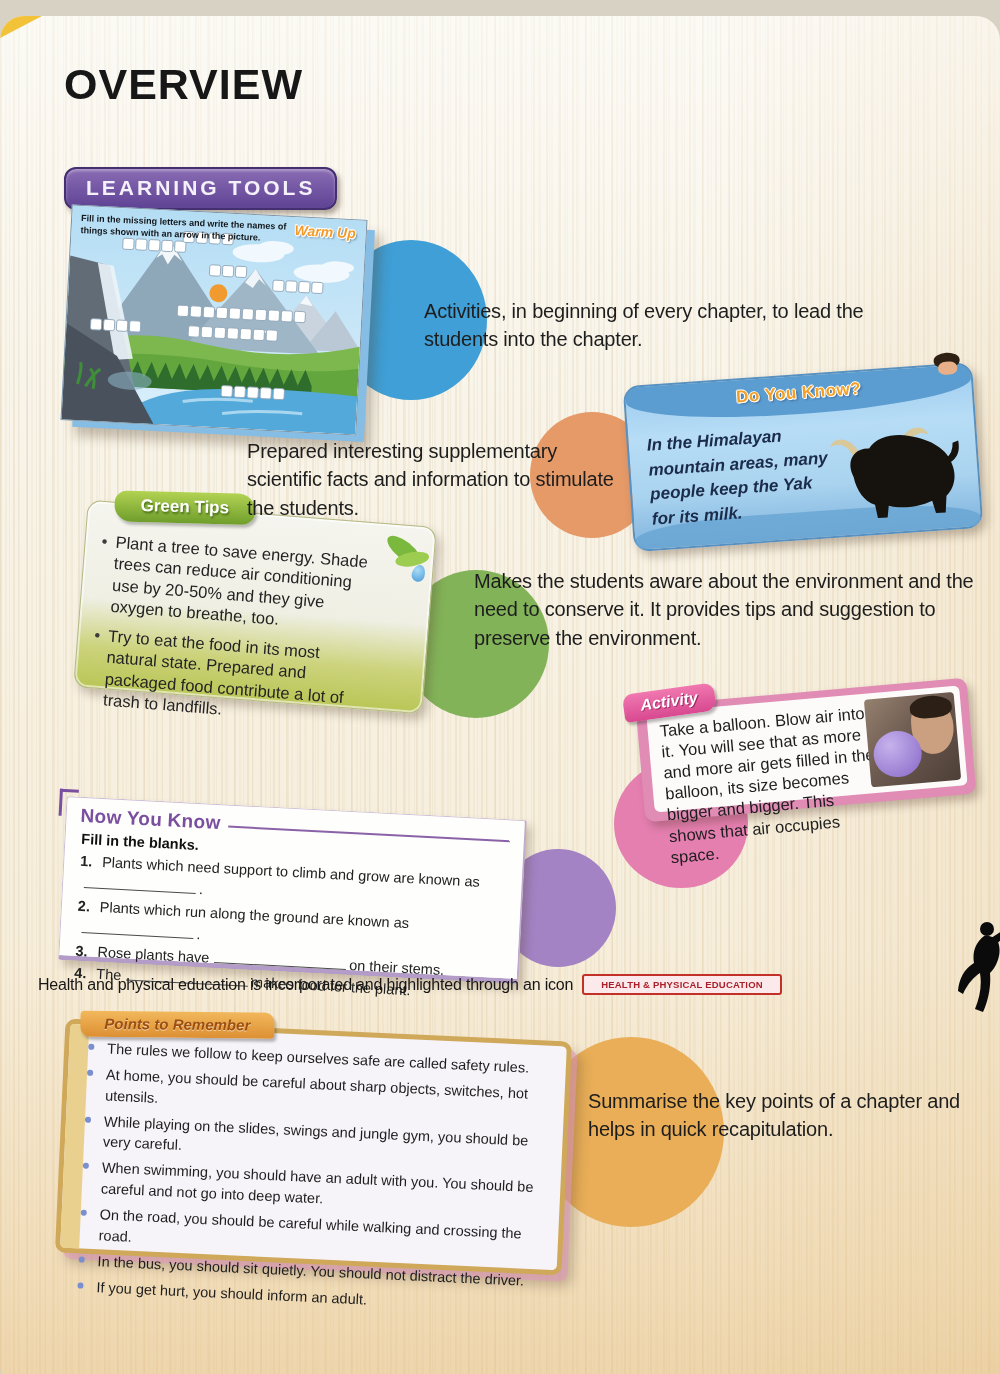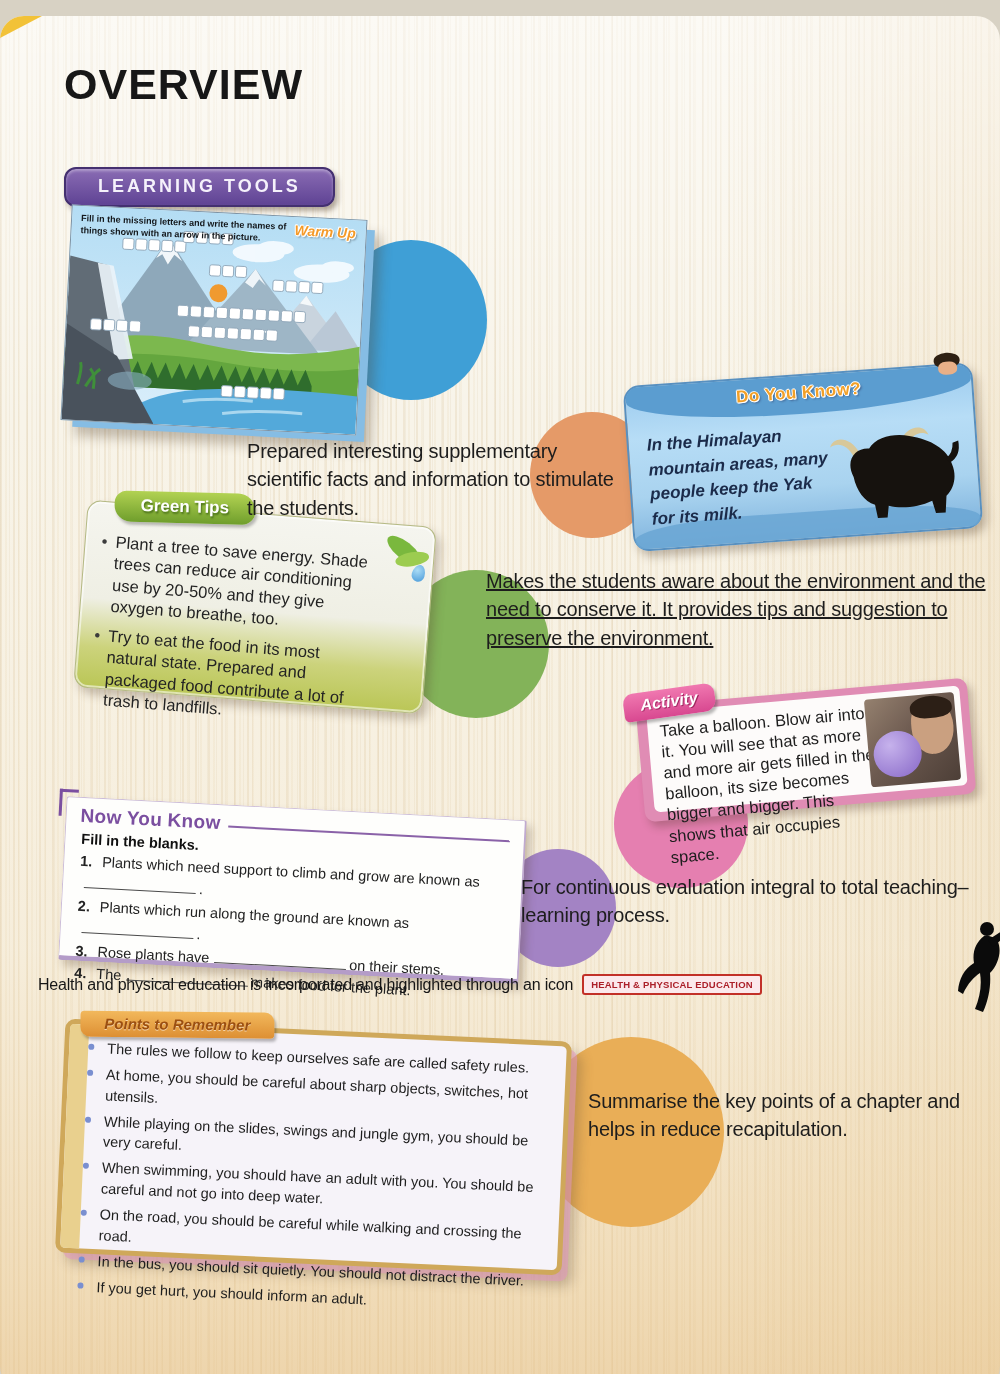--- a/index.html
+++ b/index.html
@@ -9,38 +9,38 @@
     background-image:
       linear-gradient(180deg, rgba(255,255,255,.55) 0%, rgba(255,255,255,0) 30%, rgba(238,208,156,.18) 68%, rgba(233,196,136,.5) 92%, rgba(230,190,128,.6) 100%),
       linear-gradient(90deg, rgba(255,255,255,0) 72%, rgba(228,196,142,.22) 100%),
       repeating-linear-gradient(90deg, rgba(203,172,120,.18) 0 2px, rgba(255,255,255,0) 2px 5px, rgba(222,198,152,.14) 5px 7px, rgba(255,255,255,0) 7px 13px),
       repeating-linear-gradient(90deg, rgba(188,158,108,.10) 0 1px, rgba(255,255,255,0) 1px 9px); border-radius: 24px;}
   .corner-wedge{position:absolute;left:0;top:0;width:42px;height:22px;background:#f2c238;
     clip-path:polygon(0 0,100% 0,0 100%);}
   
   .title{position:absolute;left:64px;top:44px;margin:0;font-size:43px;font-weight:800;
     letter-spacing:1px;color:#171717;}
-  .lt-badge{position:absolute;left:64px;top:151px;padding:7px 32px 8px;border-radius:12px;
+  .lt-badge{position:absolute;left:64px;top:151px;padding:7px 20px 8px;border-radius:12px;
     background:linear-gradient(180deg,#8a6cb4,#5f4394);border:2px solid #443070;
-    color:#f5f1fb;font-size:18px;font-weight:700;letter-spacing:3px;
+    color:#f5f1fb;font-size:21px;font-weight:700;letter-spacing:3px;
     box-shadow:inset 0 2px 3px rgba(255,255,255,.35), 3px 4px 5px rgba(95,75,55,.45);}
   
   .circle{position:absolute;border-radius:50%;z-index:1;}
   .c-blue{left:335px;top:224px;width:152px;height:160px;background:#3f9fd6;}
   .c-orange{left:530px;top:396px;width:124px;height:126px;background:#e59a68;}
   .c-green{left:403px;top:554px;width:146px;height:148px;background:#83b359;}
   .c-pink{left:614px;top:744px;width:134px;height:128px;background:#e57fb0;}
   .c-violet{left:500px;top:833px;width:116px;height:118px;background:#a383c4;}
   .c-gold{left:538px;top:1021px;width:186px;height:190px;background:#e9ae57;}
   
   .desc{position:absolute;z-index:3;margin:0;font-size:20px;line-height:1.42;color:#1d1d1d;
     letter-spacing:-0.2px;font-weight:500;}
   .d1{left:424px;top:281px;width:490px;}
   .d2{left:247px;top:421px;width:372px;}
-  .d3{left:486px;top:551px;width:500px;text-decoration:underline;}
+  .d3{left:474px;top:551px;width:500px;}
   .d4{left:277px;top:718px;width:382px;}
   .d5{left:521px;top:857px;width:452px;}
   .d6{left:588px;top:1071px;width:380px;}
   
   .warmup{position:absolute;left:66px;top:196px;width:294px;height:214px;margin:0;z-index:2;
     transform:rotate(3deg);background:#cfe9f8;border:1px solid #7e93a4;
     box-shadow:10px 8px 0 -2px #86bde4, 15px 15px 12px rgba(85,65,45,.32);}
   .warmup svg{position:absolute;inset:0;width:100%;height:100%;}
   .wu-instr{position:absolute;left:9px;top:6px;width:232px;font-size:9px;font-weight:700;
     line-height:1.3;color:#14181c;transform:rotate(-0.6deg);}
@@ -117,21 +117,21 @@
   .nyk-sub{margin:4px 0 3px 16px;font-size:14.5px;font-weight:700;color:#101010;}
   .nyk-list{margin:0 0 0 16px;padding:0;list-style:none;font-size:14.5px;color:#222;line-height:1.55;}
   .nyk-list .num{display:inline-block;width:22px;font-weight:700;}
   .blank{display:inline-block;width:112px;height:13px;border-bottom:1.4px solid #4a4a4a;
     margin:0 3px 0 5px;vertical-align:baseline;}
   
   .health-row{position:absolute;left:38px;top:958px;width:952px;display:flex;align-items:center;
     gap:9px;z-index:3;}
   .health-text{font-size:16px;font-weight:500;letter-spacing:-0.2px;color:#161616;white-space:nowrap;}
   .health-badge{flex:none;border:2px solid #c23028;background:#fbe9ec;color:#ab1f28;
-    font-size:9.5px;font-weight:800;letter-spacing:.2px;padding:3px 7px;border-radius:3px;white-space:nowrap;}
+    font-size:9.5px;font-weight:800;letter-spacing:.2px;padding:3px 17px;border-radius:3px;white-space:nowrap;}
   .kick{position:absolute;right:-5px;top:903px;width:48px;height:100px;z-index:3;}
   
   .ptr{position:absolute;left:60px;top:1014px;width:497px;height:224px;z-index:2;
     transform:rotate(2.6deg);background:#f6f3f9;border:5px solid #cfa85a;border-radius:10px;
     box-shadow:7px 7px 0 -1px rgba(226,152,192,.55), 11px 11px 12px rgba(95,75,55,.3);}
   .ptr::before{content:"";position:absolute;left:0;top:0;bottom:0;width:19px;background:#e9d08e;
     border-radius:4px 0 0 4px;}
   .ptr-ribbon{position:absolute;left:10px;top:-17px;z-index:3;padding:4px 24px 5px;
     transform:rotate(-2deg);background:linear-gradient(180deg,#f2b85c,#dd8f33);
     border-radius:4px 10px 4px 10px;color:#9c4f10;font-size:15px;font-weight:800;font-style:italic;
@@ -233,20 +233,21 @@
         <rect x="158" y="172" width="11" height="11" rx="2"></rect>
           <rect x="171" y="172" width="11" height="11" rx="2"></rect>
           <rect x="184" y="172" width="11" height="11" rx="2"></rect>
           <rect x="197" y="172" width="11" height="11" rx="2"></rect>
           <rect x="210" y="172" width="11" height="11" rx="2"></rect>
       </g>
     </svg>
     <div class="wu-instr">Fill in the missing letters and write the names of things shown with an arrow in the picture.</div>
     <div class="wu-label">Warm Up</div>
   </figure>
+  <p class="desc d1">Activities, in beginning of every chapter, to lead the students into the chapter.</p>
 
   <div class="dyk">
     <div class="dyk-top"></div>
     <span class="dyk-title">Do You Know?</span>
     <p class="dyk-fact">In the Himalayan mountain areas, many people keep the Yak for its milk.</p>
     <svg class="yak" viewBox="0 0 150 105">
       <path d="M44,30 C36,12 18,10 14,22 C22,17 32,20 38,34 Z" fill="#d8c89a"></path>
       <path d="M86,22 C94,4 112,4 116,16 C108,11 98,14 92,28 Z" fill="#d8c89a"></path>
       <path d="M36,54 C28,36 40,24 54,26 C62,14 82,12 96,16 C118,21 134,32 138,48 C142,60 139,72 130,80 L128,97 L118,97 L115,84 C100,90 82,90 70,86 L68,98 L58,98 L56,84 C45,80 38,68 36,54 Z" fill="#16120e"></path>
       <path d="M136,46 q12,-6 10,-22 l-6,2 q0,10 -8,16 Z" fill="#16120e"></path>
@@ -289,21 +290,20 @@
       <i class="nyk-line"></i>
     </div>
     <p class="nyk-sub">Fill in the blanks.</p>
     <ol class="nyk-list">
       <li><span class="num">1.</span><span>Plants which need support to climb and grow are known as</span><span class="blank"></span><span>.</span></li>
       <li><span class="num">2.</span><span>Plants which run along the ground are known as</span><span class="blank"></span><span>.</span></li>
       <li><span class="num">3.</span><span>Rose plants have</span><span class="blank" style="width:132px"></span><span>on their stems.</span></li>
       <li><span class="num">4.</span><span>The</span><span class="blank" style="width:122px"></span><span>makes food for the plant.</span></li>
     </ol>
   </div>
-  <p class="desc d5">For continuous evaluation integral to total teaching–learning process.</p>
 
   <div class="health-row">
     <span class="health-text">Health and physical education is incorporated and highlighted through an icon</span>
     <span class="health-badge">HEALTH &amp; PHYSICAL EDUCATION</span>
   </div>
   <svg class="kick" viewBox="0 0 48 100">
     <g fill="#0b0b0b">
       <circle cx="30" cy="10" r="7"></circle>
       <path d="M27,17 C19,23 15,33 17,44 C7,50 2,60 1,72 L6,75 C11,64 17,58 23,54 C25,66 23,78 18,90 L26,93 C32,80 34,66 33,54 C41,46 45,33 41,23 C38,18 32,16 27,17 Z"></path>
       <path d="M31,21 L45,12 L47,18 L36,28 Z"></path>
@@ -315,14 +315,14 @@
     <ul class="ptr-list">
       <li>The rules we follow to keep ourselves safe are called safety rules.</li>
       <li>At home, you should be careful about sharp objects, switches, hot utensils.</li>
       <li>While playing on the slides, swings and jungle gym, you should be very careful.</li>
       <li>When swimming, you should have an adult with you. You should be careful and not go into deep water.</li>
       <li>On the road, you should be careful while walking and crossing the road.</li>
       <li>In the bus, you should sit quietly. You should not distract the driver.</li>
       <li>If you get hurt, you should inform an adult.</li>
     </ul>
   </div>
-  <p class="desc d6">Summarise the key points of a chapter and helps in reduce recapitulation.</p>
+  <p class="desc d6">Summarise the key points of a chapter and helps in quick recapitulation.</p>
 </div>
 
 </body></html>

